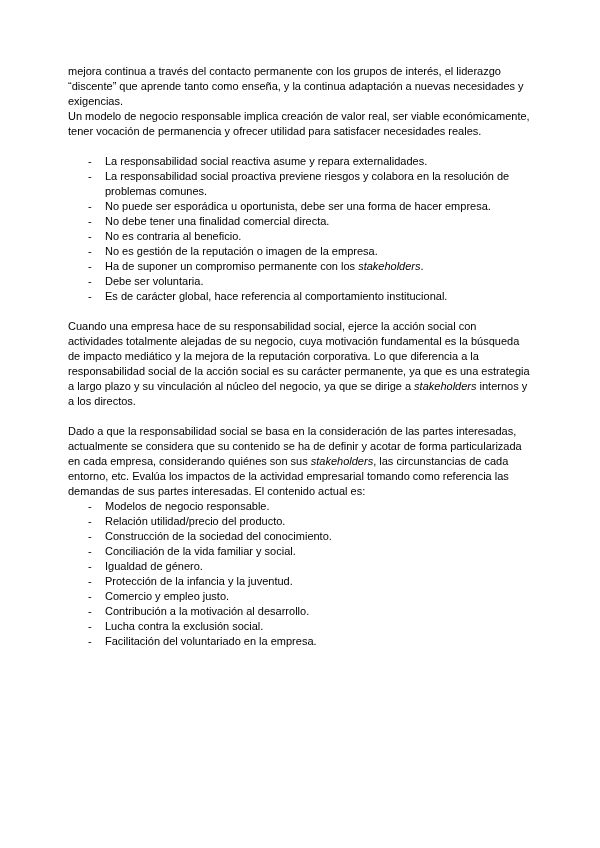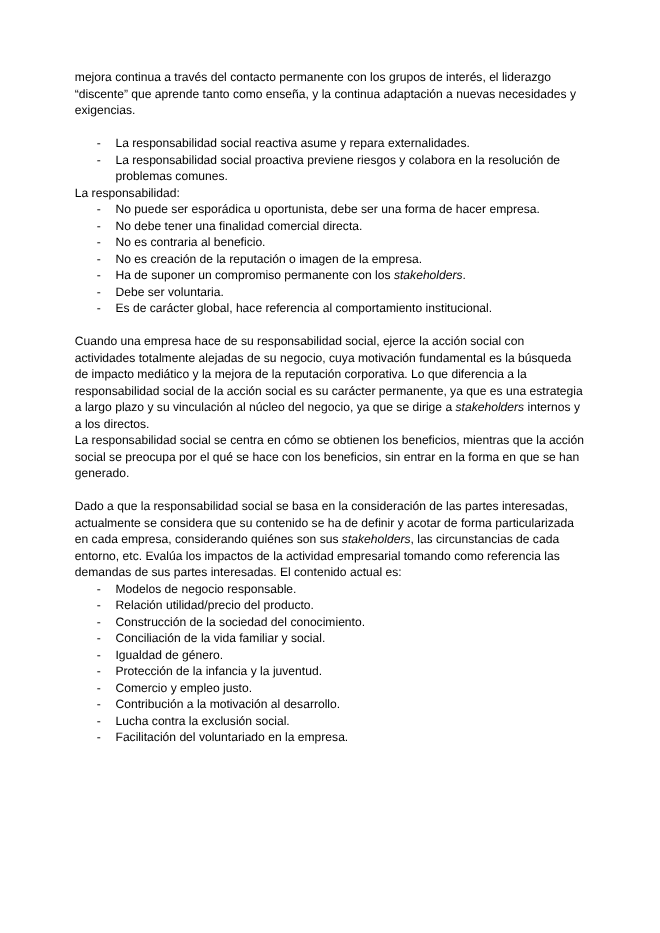--- a/index.html
+++ b/index.html
@@ -47,65 +47,64 @@
   }
   em {
   }
 </style>
 </head>
 <body>
 
 <main class="page">
   <div>
       <p class="para"><span>mejora continua a través del contacto permanente con los grupos de interés, el liderazgo “discente” que aprende tanto como enseña, y la continua adaptación a nuevas necesidades y exigencias.</span></p>
+      <p class="para"><span>Un modelo de negocio responsable implica creación de valor real, ser viable económicamente, tener vocación de permanencia y ofrecer utilidad para satisfacer necesidades reales.</span></p>
       <div class="spacer"></div>
       <ul class="dash-list">
         <li>
           <span class="marker">-</span>
           <span class="li-text"><span>La responsabilidad social reactiva asume y repara externalidades.</span></span>
         </li>
         <li>
           <span class="marker">-</span>
           <span class="li-text"><span>La responsabilidad social proactiva previene riesgos y colabora en la resolución de problemas comunes.</span></span>
         </li>
       </ul>
-      <p class="para"><span>La responsabilidad:</span></p>
       <ul class="dash-list">
         <li>
           <span class="marker">-</span>
           <span class="li-text"><span>No puede ser esporádica u oportunista, debe ser una forma de hacer empresa.</span></span>
         </li>
         <li>
           <span class="marker">-</span>
           <span class="li-text"><span>No debe tener una finalidad comercial directa.</span></span>
         </li>
         <li>
           <span class="marker">-</span>
           <span class="li-text"><span>No es contraria al beneficio.</span></span>
         </li>
         <li>
           <span class="marker">-</span>
-          <span class="li-text"><span>No es creación de la reputación o imagen de la empresa.</span></span>
+          <span class="li-text"><span>No es gestión de la reputación o imagen de la empresa.</span></span>
         </li>
         <li>
           <span class="marker">-</span>
           <span class="li-text"><span>Ha de suponer un compromiso permanente con los </span><em>stakeholders</em><span>.</span></span>
         </li>
         <li>
           <span class="marker">-</span>
           <span class="li-text"><span>Debe ser voluntaria.</span></span>
         </li>
         <li>
           <span class="marker">-</span>
           <span class="li-text"><span>Es de carácter global, hace referencia al comportamiento institucional.</span></span>
         </li>
       </ul>
       <div class="spacer"></div>
       <p class="para"><span>Cuando una empresa hace de su responsabilidad social, ejerce la acción social con actividades totalmente alejadas de su negocio, cuya motivación fundamental es la búsqueda de impacto mediático y la mejora de la reputación corporativa. Lo que diferencia a la responsabilidad social de la acción social es su carácter permanente, ya que es una estrategia a largo plazo y su vinculación al núcleo del negocio, ya que se dirige a </span><em>stakeholders</em><span> internos y a los directos.</span></p>
-      <p class="para"><span>La responsabilidad social se centra en cómo se obtienen los beneficios, mientras que la acción social se preocupa por el qué se hace con los beneficios, sin entrar en la forma en que se han generado.</span></p>
       <div class="spacer"></div>
       <p class="para"><span>Dado a que la responsabilidad social se basa en la consideración de las partes interesadas, actualmente se considera que su contenido se ha de definir y acotar de forma particularizada en cada empresa, considerando quiénes son sus </span><em>stakeholders</em><span>, las circunstancias de cada entorno, etc. Evalúa los impactos de la actividad empresarial tomando como referencia las demandas de sus partes interesadas. El contenido actual es:</span></p>
       <ul class="dash-list">
         <li>
           <span class="marker">-</span>
           <span class="li-text"><span>Modelos de negocio responsable.</span></span>
         </li>
         <li>
           <span class="marker">-</span>
           <span class="li-text"><span>Relación utilidad/precio del producto.</span></span>

